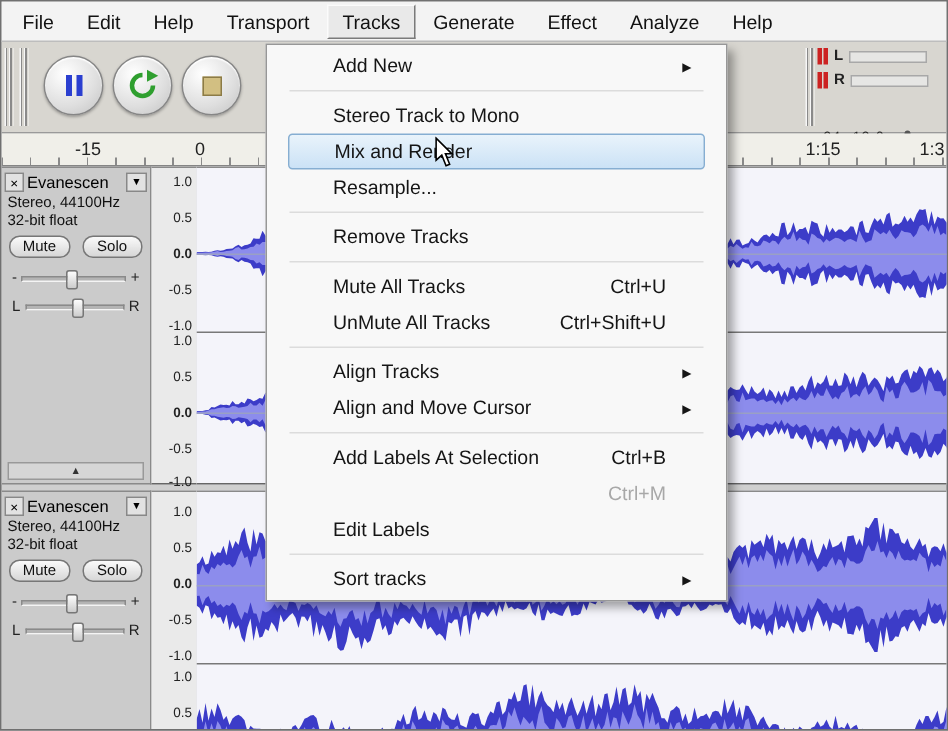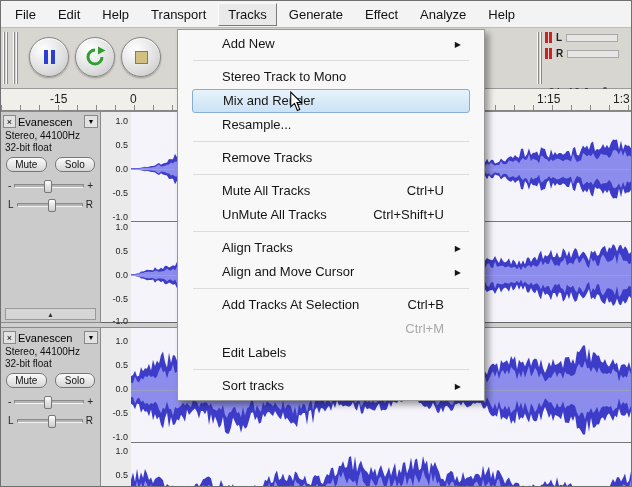--- a/index.html
+++ b/index.html
@@ -42,21 +42,21 @@
   .tmenu{width:14px;height:13px;font-size:7px;border:1px solid #888;background:#e2e2e2;padding:0}
   .tinfo{font-size:10px;margin:1px 0 0 4px;color:#111;white-space:nowrap}
   .tbtns{display:flex;gap:8px;margin:4px 5px 0}
   .tbtn{flex:1;height:15px;font-size:10px;border:1px solid #777;border-radius:7px;background:linear-gradient(#fafafa,#d6d6d6);padding:0;color:#111}
   .srow{display:flex;align-items:center;margin:8px 7px 0;font-size:10px;gap:3px;color:#222}
   .strack{flex:1;height:4px;background:#b4b4b4;border:1px solid #8a8a8a;border-bottom-color:#f4f4f4;position:relative}
   .sthumb{position:absolute;top:-5px;width:8px;height:13px;background:linear-gradient(#fdfdfd,#cccccc);border:1px solid #777;border-radius:2px}
   .collapse{position:absolute;left:4px;right:4px;bottom:2px;height:12px;border:1px solid #999;background:#d6d6d6;font-size:7px;line-height:9px;padding:0;color:#333}
   .ruler{position:absolute;left:100px;top:0;width:30px;height:100%;background:#eaeaea;border-top:1px solid #8a8a8a;border-bottom:1px solid #666;font-size:9px;color:#222}
   .ruler span{position:absolute;right:3px;data:0}
-  .ruler .zero{font-weight:normal}
+  .ruler .zero{font-weight:bold}
   .wave{position:absolute;left:130px;top:0;width:502px;height:100%;background:#f4f4fa;border-top:1px solid #8a8a8a;border-bottom:1px solid #666;overflow:hidden}
   svg.waveform{position:absolute;left:0;width:502px;height:100px;display:block}
   .centerline{position:absolute;left:0;width:100%;height:1px;background:#9aa0c4}
   .chdivider{position:absolute;left:0;width:100%;height:1px;background:#787878}
 
   
   #tracks-menu{position:absolute;left:176px;top:28px;width:308px;background:#f8f8f8;border:1px solid #979797;box-shadow:4px 4px 6px rgba(0,0,0,.35);padding:2px 12px;z-index:50;font-size:13px;color:#151515}
   .mi{position:relative;height:24px;line-height:24px;padding-left:30px;margin:0 2px;white-space:nowrap}
   .mi.hl{background:linear-gradient(#e9f3fb,#cbe2f6);border:1px solid #86aed2;border-radius:3px;line-height:22px}
   .mi .short{position:absolute;right:26px;top:0}
@@ -271,21 +271,21 @@
     <div class="mi">
       <span>Align Tracks</span>
       <span class="sub">▶</span>
     </div>
     <div class="mi">
       <span>Align and Move Cursor</span>
       <span class="sub">▶</span>
     </div>
     <div class="msep"></div>
     <div class="mi">
-      <span>Add Tracks At Selection</span>
+      <span>Add Labels At Selection</span>
       <span class="short">Ctrl+B</span>
     </div>
     <div class="mi disabled">
       <span class="short">Ctrl+M</span>
     </div>
     <div class="mi">
       <span>Edit Labels</span>
     </div>
     <div class="msep"></div>
     <div class="mi">

